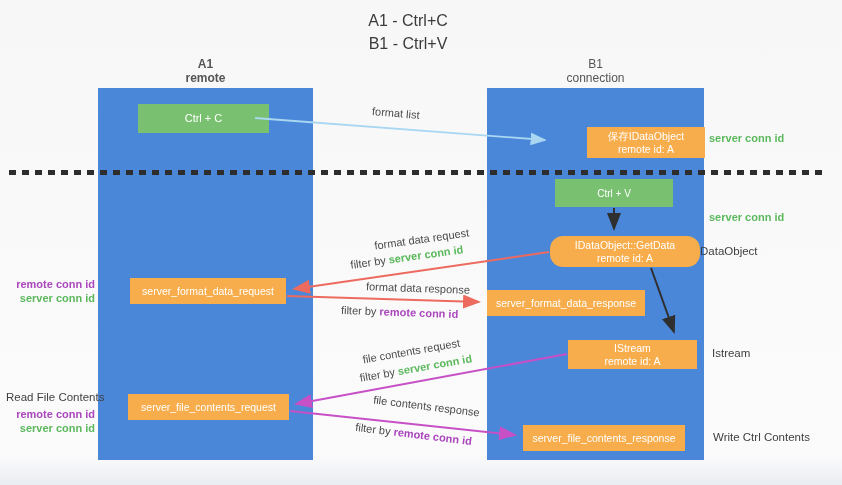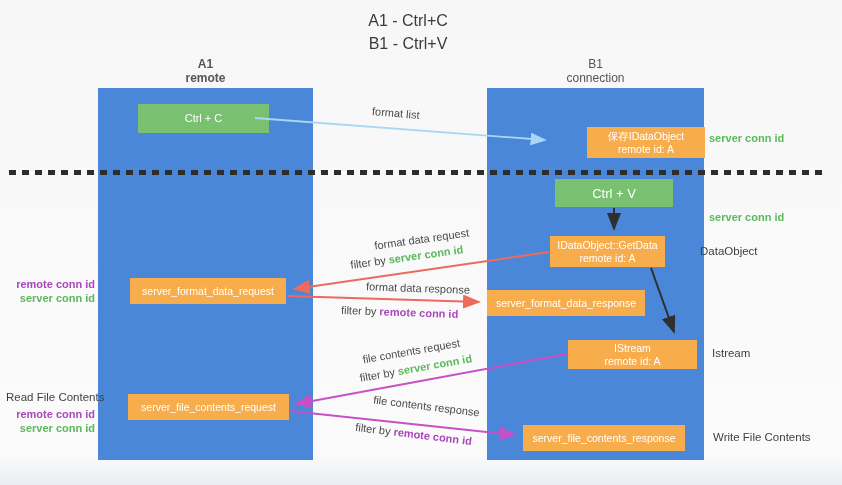--- a/index.html
+++ b/index.html
@@ -23,22 +23,22 @@
               background:repeating-linear-gradient(90deg,#2d2d2d 0 7px,transparent 7px 13px); }
 
   .node { position:absolute; display:flex; flex-direction:column; align-items:center;
           justify-content:center; color:#fff; font-size:10.5px; line-height:13px;
           text-align:center; white-space:nowrap; }
   .orange { background:#f8ad4c; }
   .green  { background:#79c170; }
 
   .n-ctrlc    { left:138px; top:104px; width:131px; height:29px; font-size:11px; }
   .n-save     { left:555px; top:127px; width:118px; height:31px;margin-left:32px; }
-  .n-ctrlv    { left:555px; top:179px; width:118px; height:28px; font-size:13px; }
-  .n-getdata  { left:550px; top:236px; width:115px; height:31px; }
+  .n-ctrlv    { left:555px; top:179px; width:118px; height:28px; font-size:10px; }
+  .n-getdata  { left:550px; top:236px; width:150px; height:31px;border-radius:13px; }
   .n-freq     { left:130px; top:278px; width:156px; height:26px; }
   .n-fresp    { left:487px; top:290px; width:158px; height:26px; }
   .n-istream  { left:568px; top:340px; width:129px; height:29px; }
   .n-filereq  { left:128px; top:394px; width:161px; height:26px; }
   .n-fileresp { left:523px; top:425px; width:162px; height:26px;text-align:right; }
 
   .edge-label { position:absolute; font-size:11px; color:#4a4a4a; white-space:nowrap; }
   .pre { margin-right:3px; }
   .green-t  { color:#5cb85c; font-weight:bold; }
   .purple-t { color:#ab47bc; font-weight:bold; }
@@ -143,21 +143,21 @@
 
   <span class="edge-label el-fcresp1">file contents response</span>
   <span class="edge-label el-fcresp2">
     <span class="pre">filter by</span><span class="purple-t">remote conn id</span>
   </span>
 
   <span class="anno green-t ra-scid1">server conn id</span>
   <span class="anno green-t ra-scid2">server conn id</span>
   <span class="anno dark ra-dataobject">DataObject</span>
   <span class="anno dark ra-istream">Istream</span>
-  <span class="anno dark ra-write">Write File Contents</span>
+  <span class="anno dark ra-write">Write Ctrl Contents</span>
 
   <span class="anno dark la-read">Read File Contents</span>
   <div class="la-block1">
     <div class="purple-t">remote conn id</div>
     <div class="green-t">server conn id</div>
   </div>
   <div class="la-block2">
     <div class="purple-t">remote conn id</div>
     <div class="green-t">server conn id</div>
   </div>

